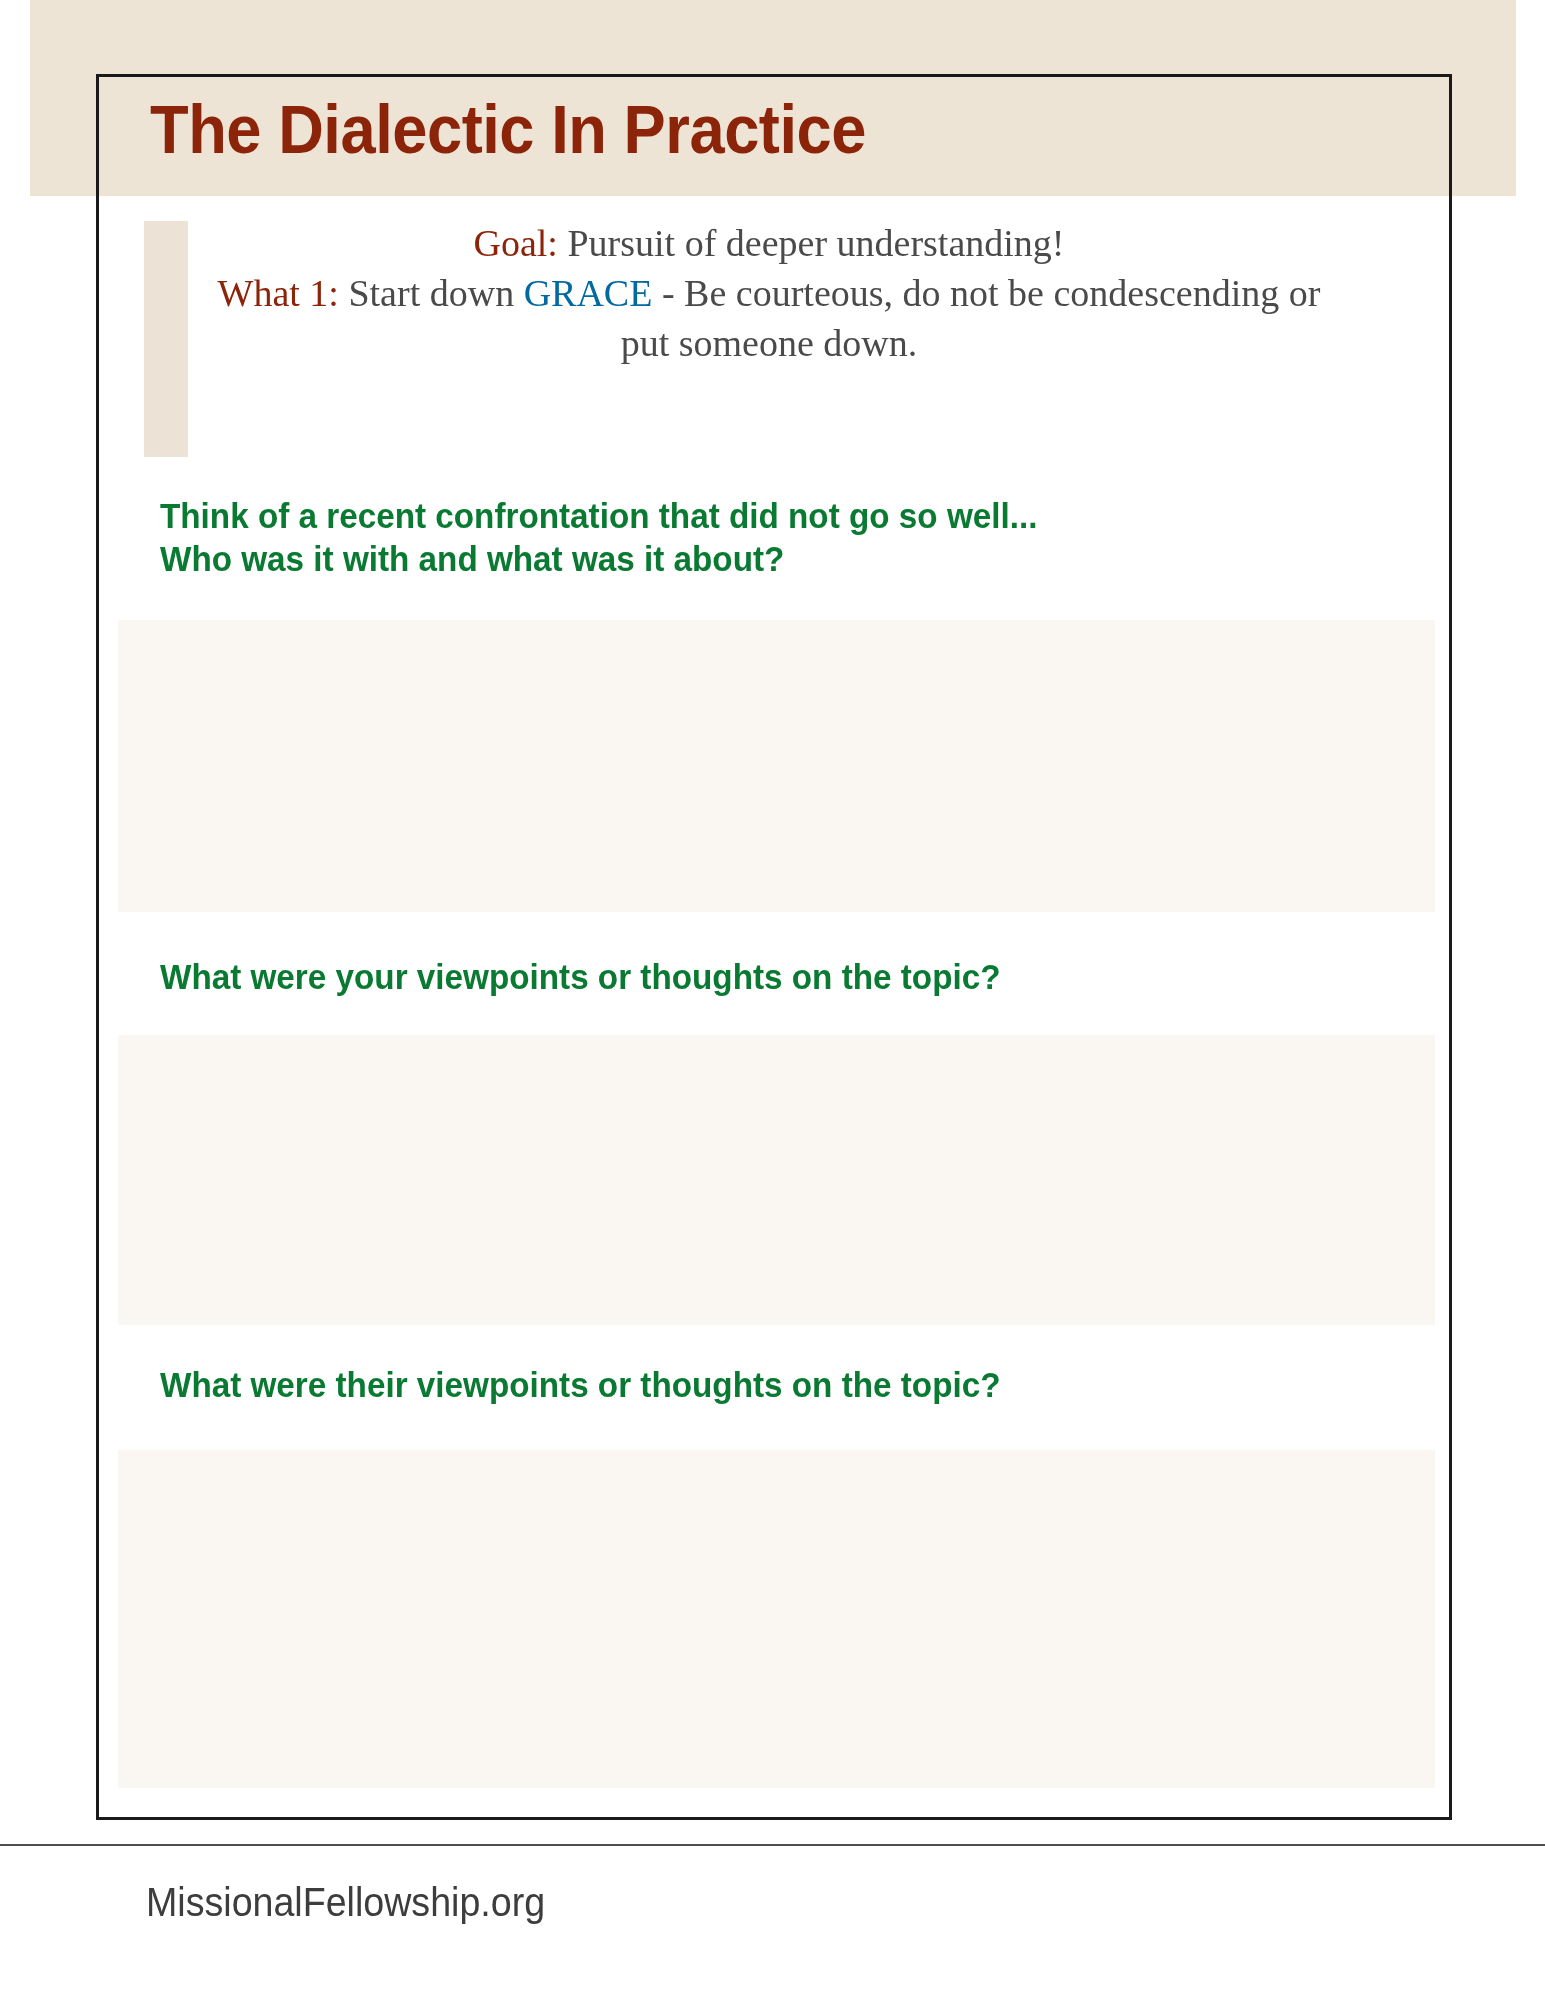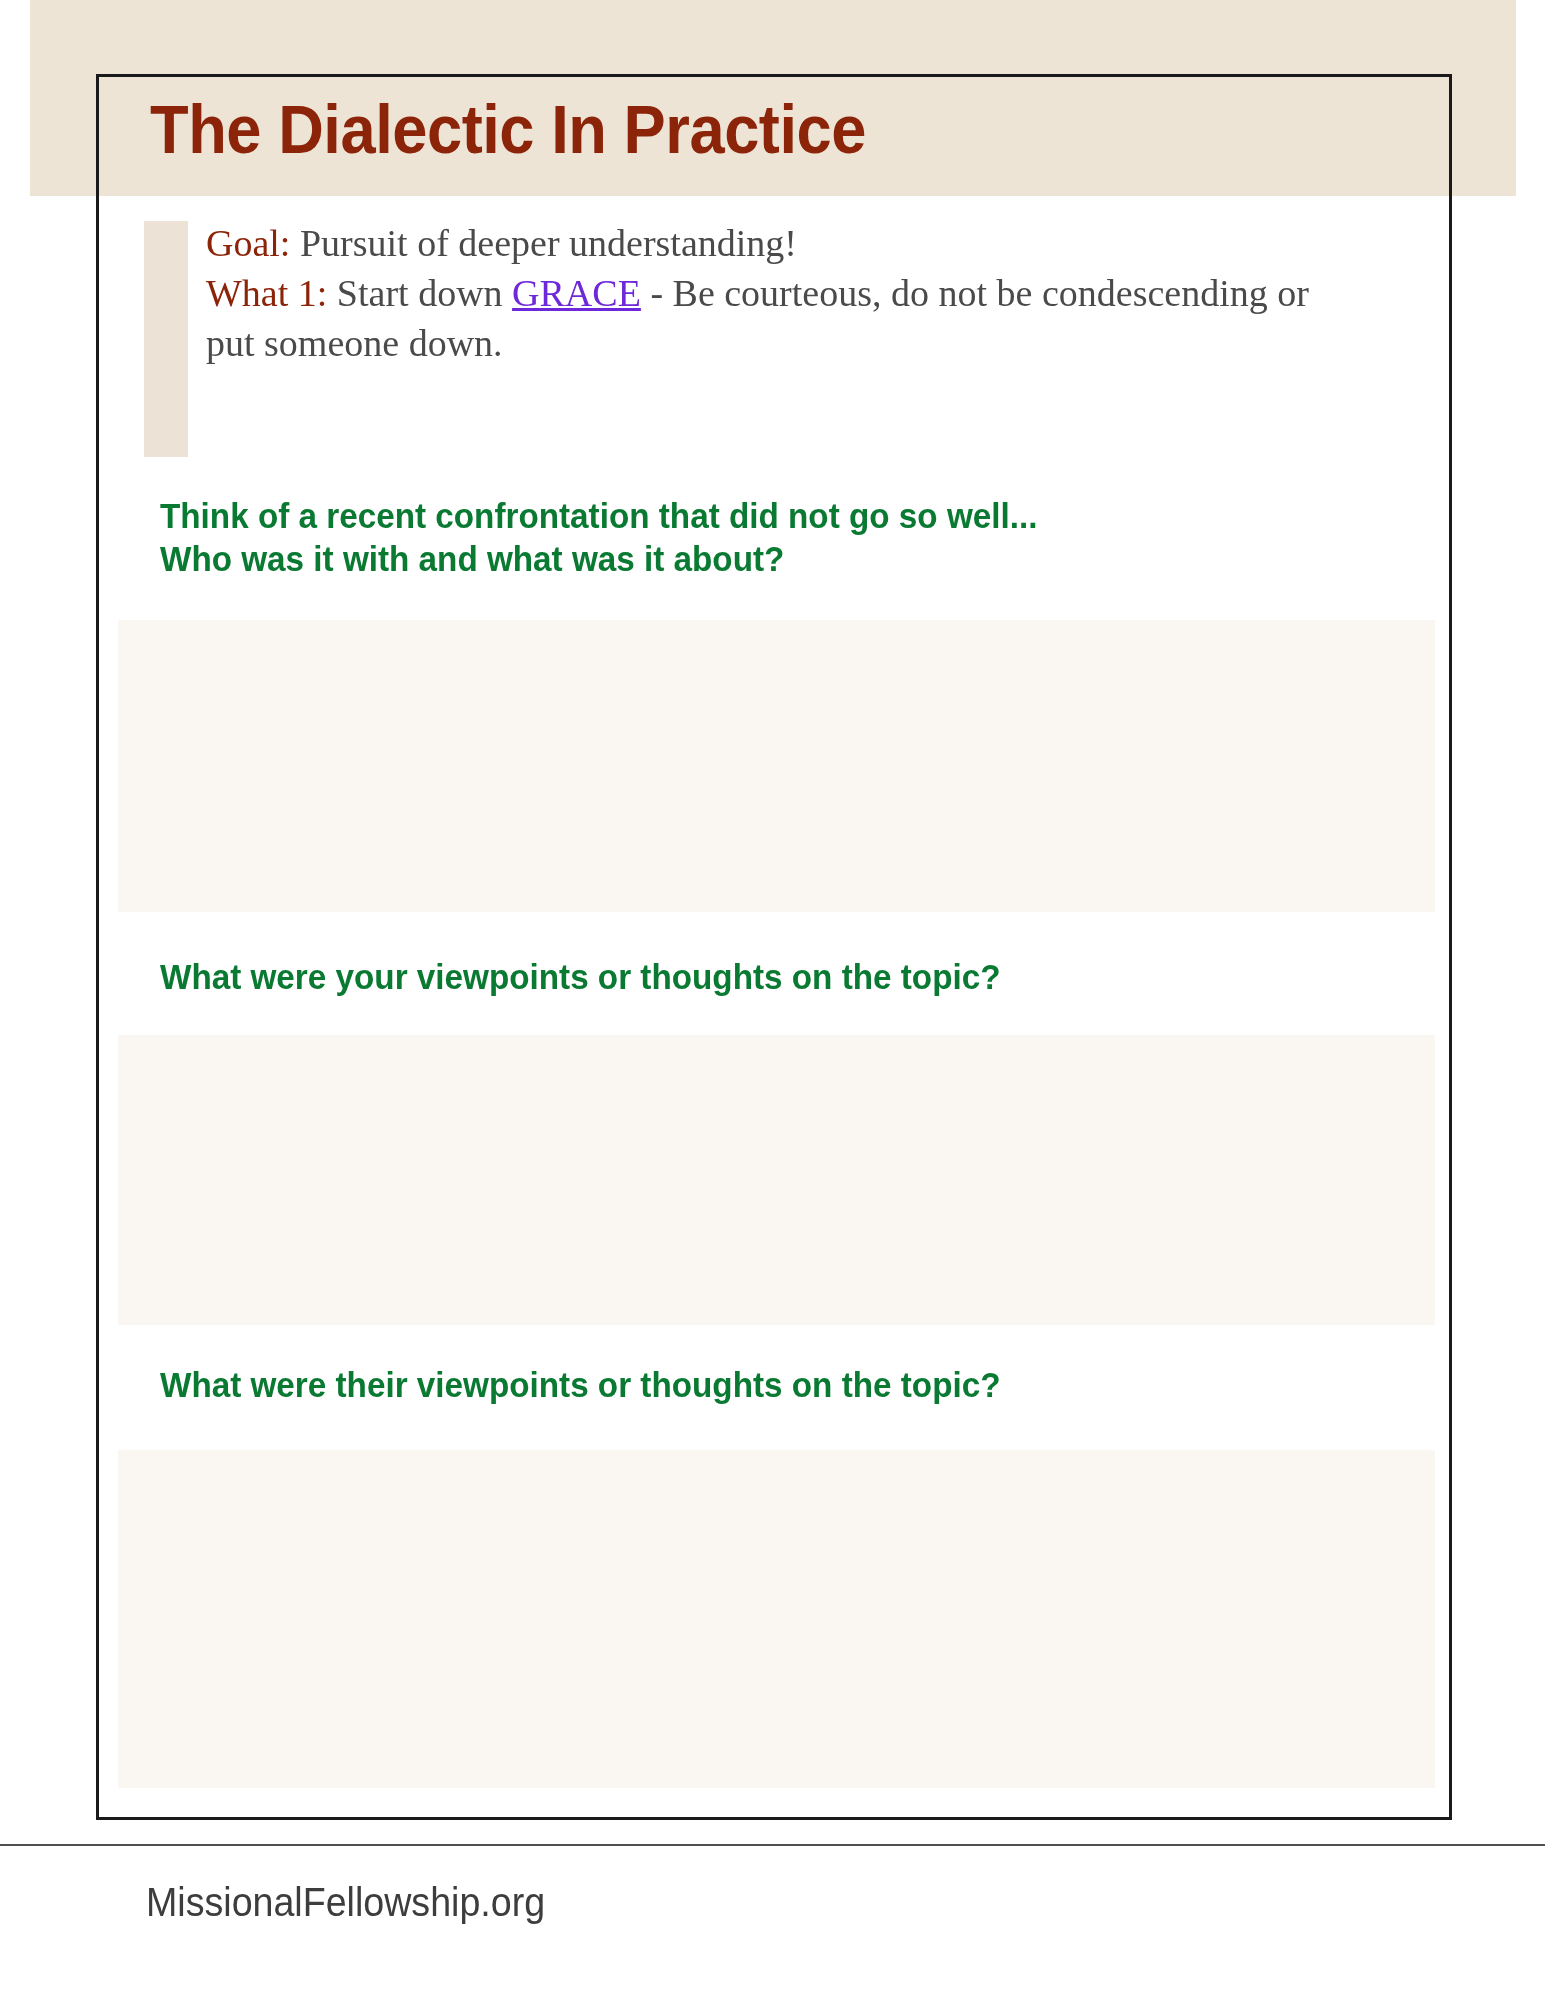--- a/index.html
+++ b/index.html
@@ -57,34 +57,34 @@
   .rules-accent {
     position: absolute;
     left: 144px;
     top: 221px;
     width: 44px;
     height: 236px;
     background: #ece3d6;
   }
   .rules-text {
     position: absolute;
-    left: 206px;
+    left: 194px;
     top: 218px;
     width: 1150px;
     font-family: "Liberation Serif", "DejaVu Serif", serif;
     font-size: 38px;
     line-height: 50px;
     color: #4a4a4a;
+    text-align: center;
   }
   .rules-text .lbl {
     color: #8c2409;
   }
   .rules-text .kw {
-    color: #6d28d9;
-    text-decoration: underline;
+    color: #0369a1;
   }
 
   
   .question {
     position: absolute;
     left: 160px;
     font-family: "Liberation Sans Narrow", "Liberation Sans", sans-serif;
     font-size: 35px;
     font-weight: bold;
     color: #0a7a33;

